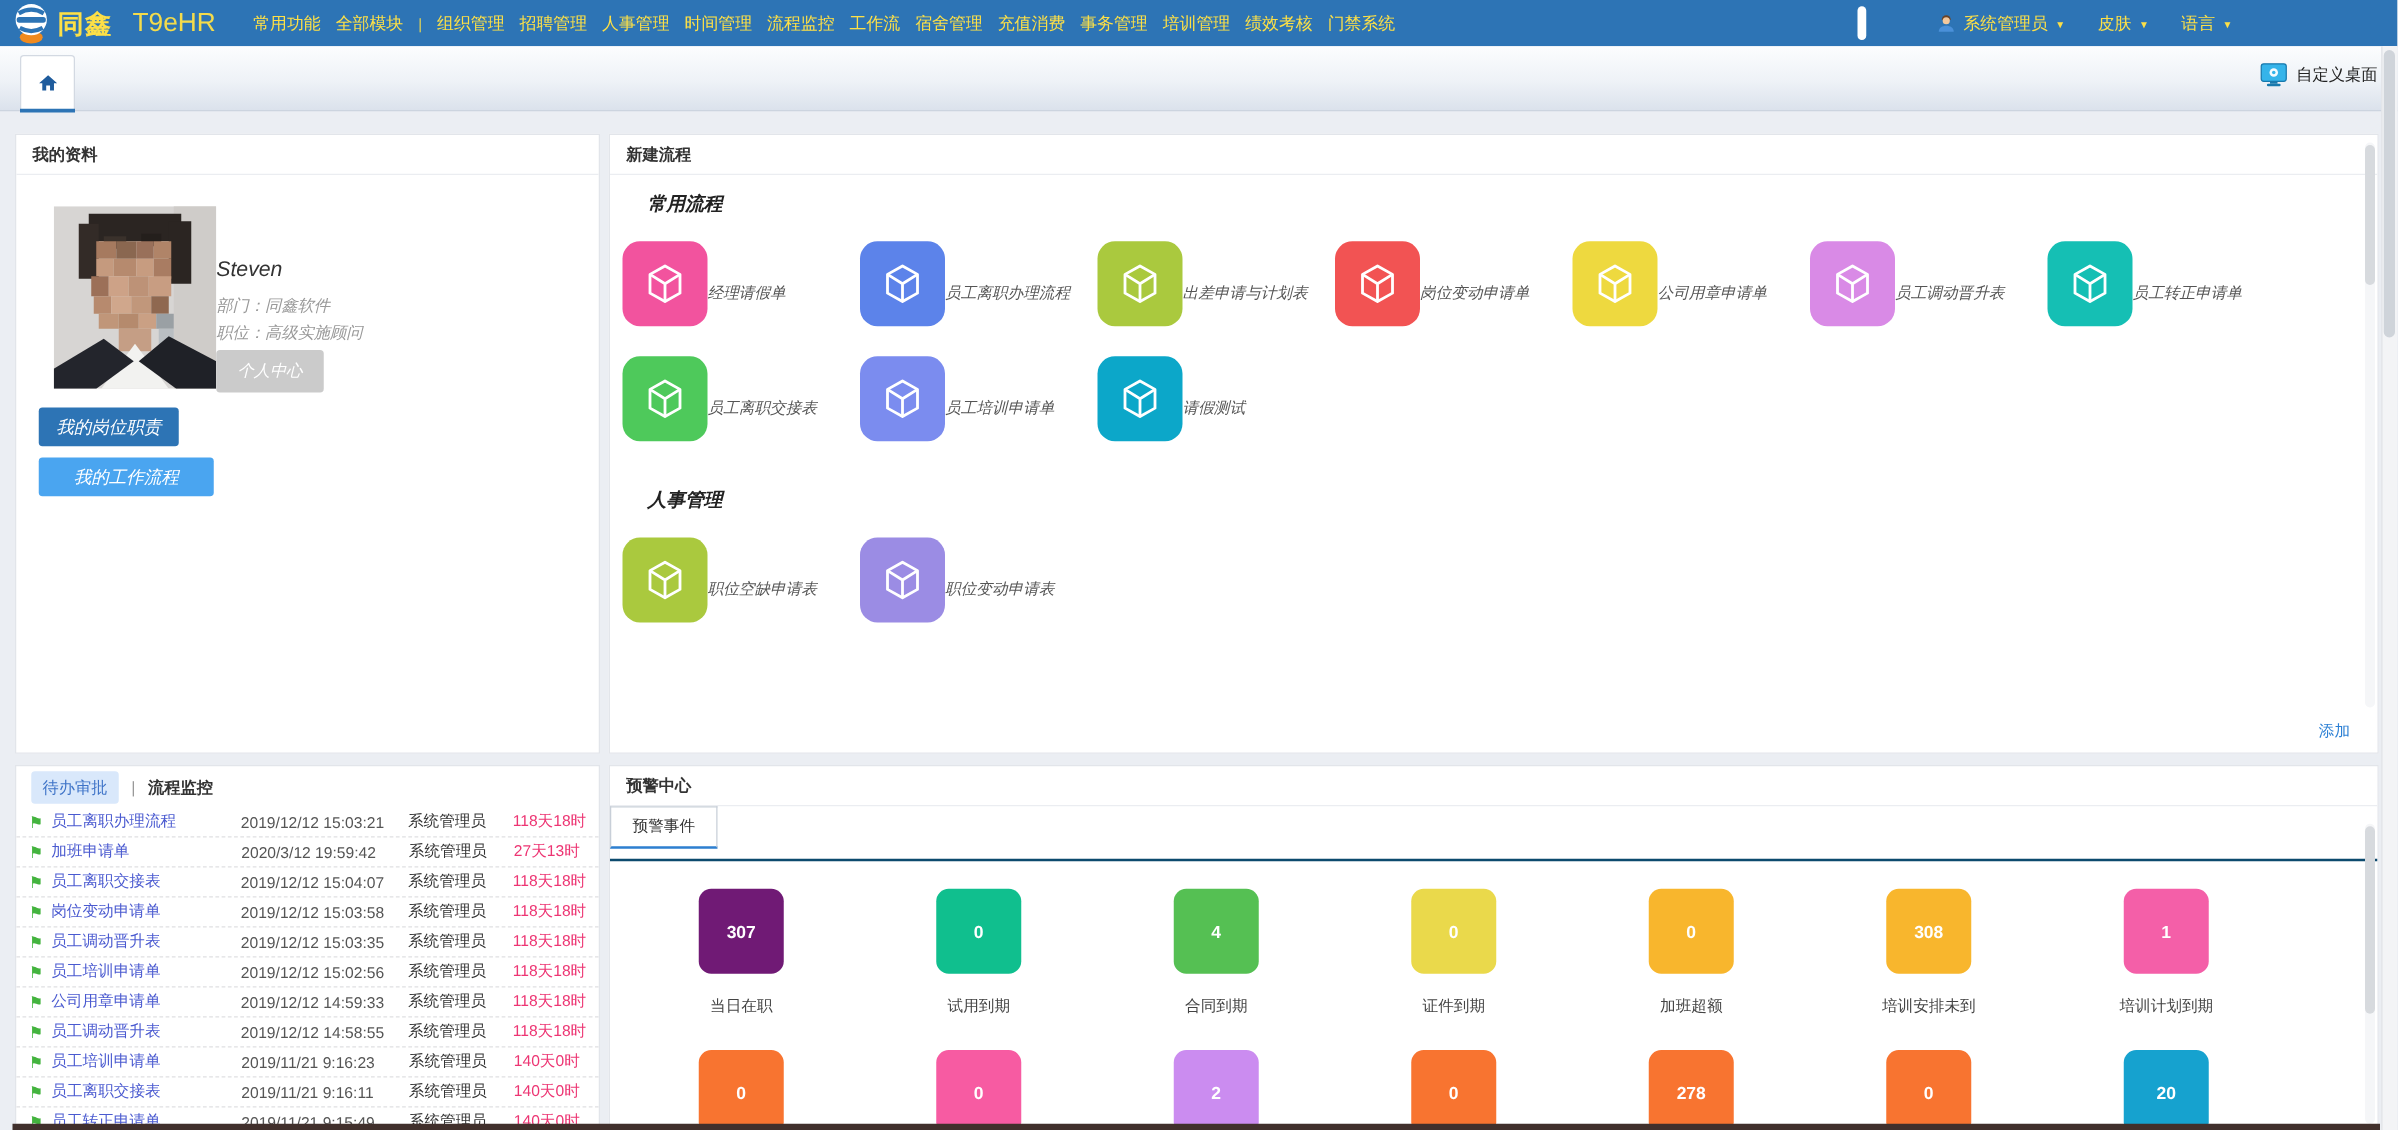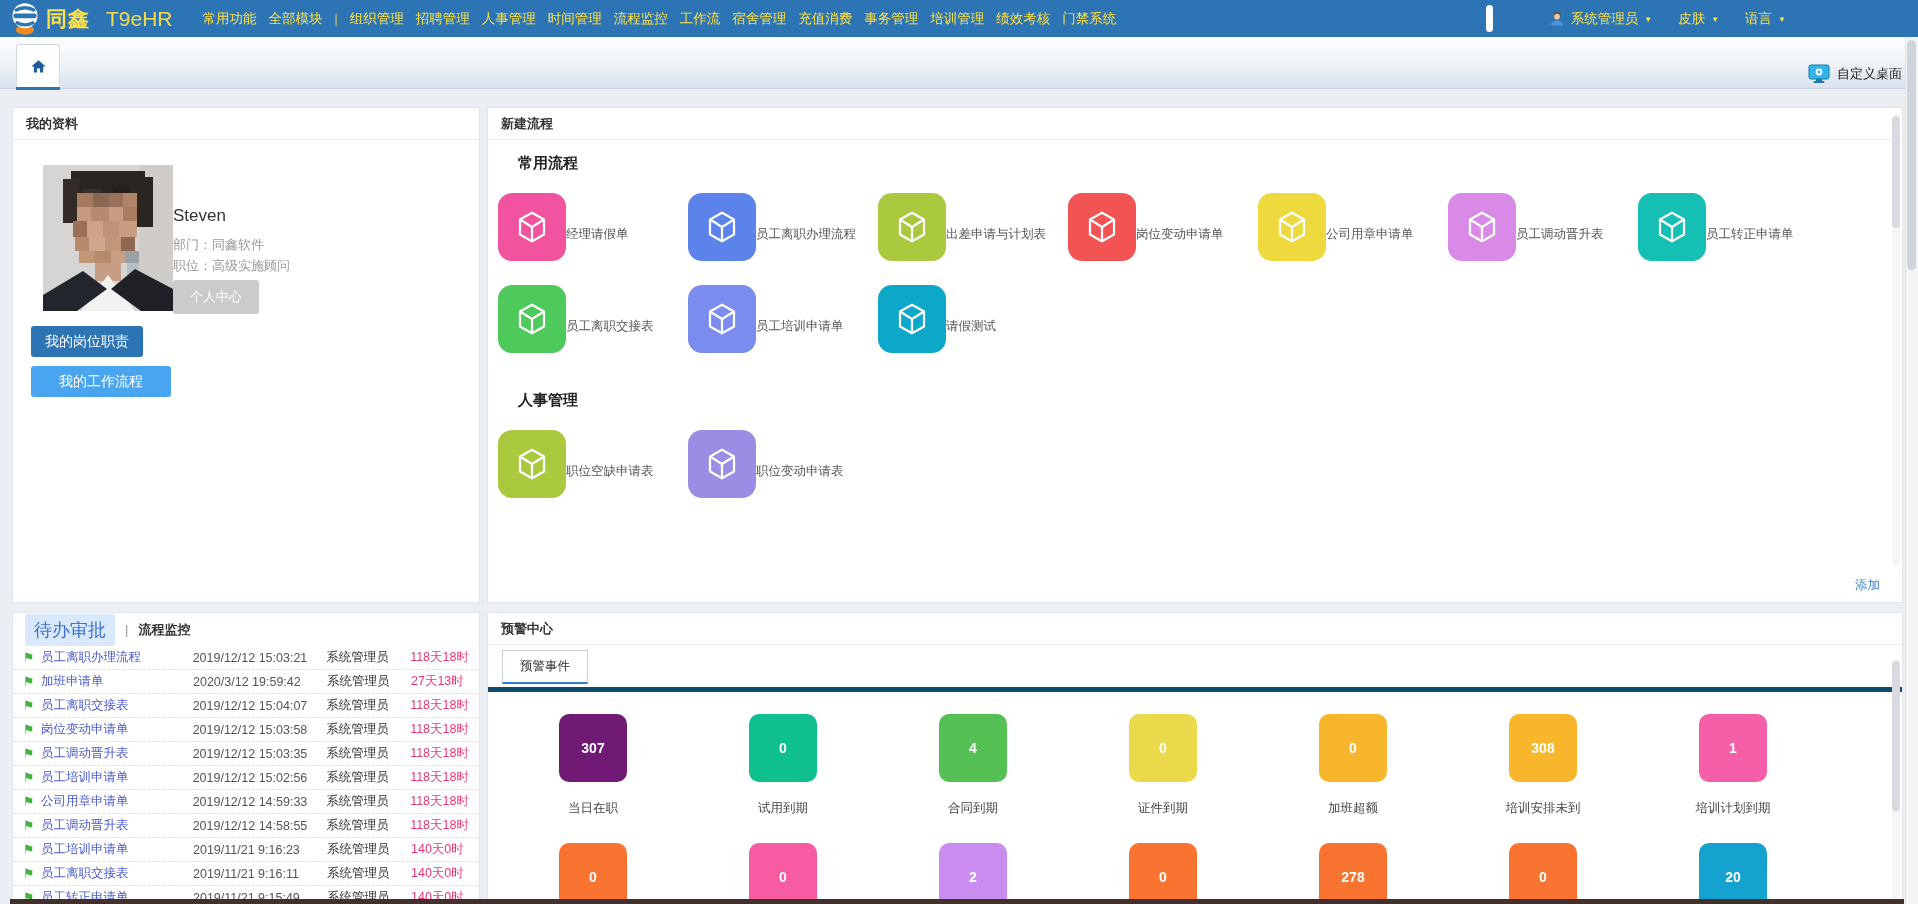--- a/index.html
+++ b/index.html
@@ -17,30 +17,30 @@
   .nav-sep{opacity:.85;font-size:12px;}
   .nav-right{margin-left:auto;display:flex;align-items:center;gap:26px;padding-right:132px;}
   .nav-pill{width:7px;height:27px;background:#fff;border-radius:4px;margin-right:30px;}
   .nav-drop{display:flex;align-items:center;gap:6px;font-size:13.5px;cursor:pointer;white-space:nowrap;}
   .caret{font-size:8px;margin-top:2px;}
 
   
   .tabbar{position:absolute;top:37px;left:0;right:0;height:51px;background:linear-gradient(180deg,#fcfdfe 0%,#eef2f7 55%,#dbe2ec 100%);border-bottom:1px solid #ccd4df;}
   .home-tab{position:absolute;left:16px;top:7px;width:42px;height:43px;background:#fff;border:1px solid #d3d9e2;border-bottom:none;border-radius:3px 3px 0 0;display:flex;align-items:center;justify-content:center;cursor:pointer;}
   .home-tab::after{content:"";position:absolute;left:-1px;right:-1px;bottom:-2px;height:3px;background:#2d74b5;}
-  .custom-desktop{position:absolute;right:16px;top:27px;display:flex;gap:7px;align-items:center;font-size:13px;color:#222;cursor:pointer;}
+  .custom-desktop{position:absolute;right:16px;top:13px;display:flex;gap:7px;align-items:center;font-size:13px;color:#222;cursor:pointer;}
 
   
   .panel{position:absolute;background:#fff;border:1px solid #e2e5ea;overflow:hidden;}
   .panel-header{height:31px;display:flex;align-items:center;padding:0 13px;font-size:13px;font-weight:bold;color:#333;border-bottom:1px solid #ebedf1;}
   .profile{left:12px;top:107px;width:466px;height:494px;}
   .newproc{left:487px;top:107px;width:1414px;height:494px;}
   .todo{left:12px;top:612px;width:466px;height:292px;}
   .warning{left:487px;top:612px;width:1414px;height:292px;}
-  .panel-body{position:relative;}
+  .panel-body{position:relative;font-style:italic;}
 
   
   .photo{position:absolute;left:30px;top:25px;width:130px;height:146px;}
   .pname{position:absolute;left:160px;top:66px;font-size:17px;color:#333;}
   .pinfo1{position:absolute;left:160px;top:96px;font-size:13px;color:#999;}
   .pinfo2{position:absolute;left:160px;top:117px;font-size:13px;color:#999;}
   .btn-personal{position:absolute;left:160px;top:140px;background:#cbcbcb;color:#fff;font-size:13px;padding:8px 17px;border-radius:3px;cursor:pointer;}
   .btn-duty{position:absolute;left:18px;top:186px;width:112px;height:31px;background:#2d74b5;color:#fff;font-size:14px;border-radius:3px;display:flex;align-items:center;justify-content:center;cursor:pointer;}
   .btn-flow{position:absolute;left:18px;top:226px;width:140px;height:31px;background:#4aa5f0;color:#fff;font-size:14px;border-radius:3px;display:flex;align-items:center;justify-content:center;cursor:pointer;}
 
@@ -50,32 +50,32 @@
   .tile-grid{display:grid;grid-template-columns:repeat(7,190px);padding-left:10px;}
   .flow-item{display:flex;flex-direction:row;align-items:center;margin-bottom:24px;cursor:pointer;}
   .flow-tile{width:68px;height:68px;border-radius:14px;display:flex;align-items:center;justify-content:center;}
   .flow-label{margin-top:14px;font-size:12.5px;color:#555;white-space:nowrap;}
   .add-link{position:absolute;right:22px;bottom:8px;color:#2b7fd4;font-size:12.5px;cursor:pointer;}
   .inner-scroll{position:absolute;right:2px;top:6px;width:8px;border-radius:4px;background:#f5f6f8;}
   .inner-thumb{position:absolute;top:2px;left:0;width:8px;border-radius:4px;background:#d7dade;}
 
   
   .todo-tabs{height:33px;display:flex;align-items:center;padding:0 12px;gap:10px;}
-  .tab-pill{background:#d9e8fb;color:#3f74c8;font-size:18px;padding:4px 9px;border-radius:3px;cursor:pointer;}
+  .tab-pill{background:#d9e8fb;color:#3f74c8;font-size:13px;padding:4px 9px;border-radius:3px;cursor:pointer;}
   .tab-sep{color:#999;font-size:13px;}
   .tab-plain{font-size:13px;font-weight:bold;color:#333;cursor:pointer;}
   .todo-row{height:23px;display:flex;align-items:center;padding:0 10px;border-bottom:1px dashed #dfe0e2;font-size:12.5px;white-space:nowrap;}
   .todo-flag{width:18px;color:#43b33e;font-size:13px;}
   .todo-title{width:152px;color:#4a5ad0;overflow:hidden;cursor:pointer;}
   .todo-date{width:134px;color:#555;}
   .todo-user{width:84px;color:#333;}
   .todo-dur{flex:1;color:#ed3573;}
 
   
-  .warn-tabline{height:42px;border-bottom:5px solid #0c4a6e;display:flex;align-items:center;padding-left:14px;}
+  .warn-tabline{height:42px;border-bottom:2px solid #0c4a6e;display:flex;align-items:flex-start;}
   .warn-tab{width:84px;height:31px;background:#fff;border:1px solid #c8cfd8;border-bottom:2px solid #2d7fd0;margin-bottom:-1px;display:flex;align-items:center;justify-content:center;font-size:12.5px;color:#333;cursor:pointer;}
   .warn-grid{display:grid;grid-template-columns:repeat(7,190px);padding-left:10px;margin-top:22px;}
   .warn-grid.second{margin-top:26px;}
   .warn-item{display:flex;flex-direction:column;align-items:center;cursor:pointer;}
   .warn-tile{width:68px;height:68px;border-radius:10px;color:#fff;font-size:14px;font-weight:bold;display:flex;align-items:center;justify-content:center;}
   .warn-label{margin-top:18px;font-size:12.5px;color:#444;white-space:nowrap;}
 
   
   .page-scroll{position:absolute;right:0;top:37px;bottom:0;width:12px;background:#f3f4f6;border-left:1px solid #e0e2e6;}
   .page-thumb{position:absolute;top:3px;left:1px;width:9px;height:230px;background:#cfd4da;border-radius:5px;}

